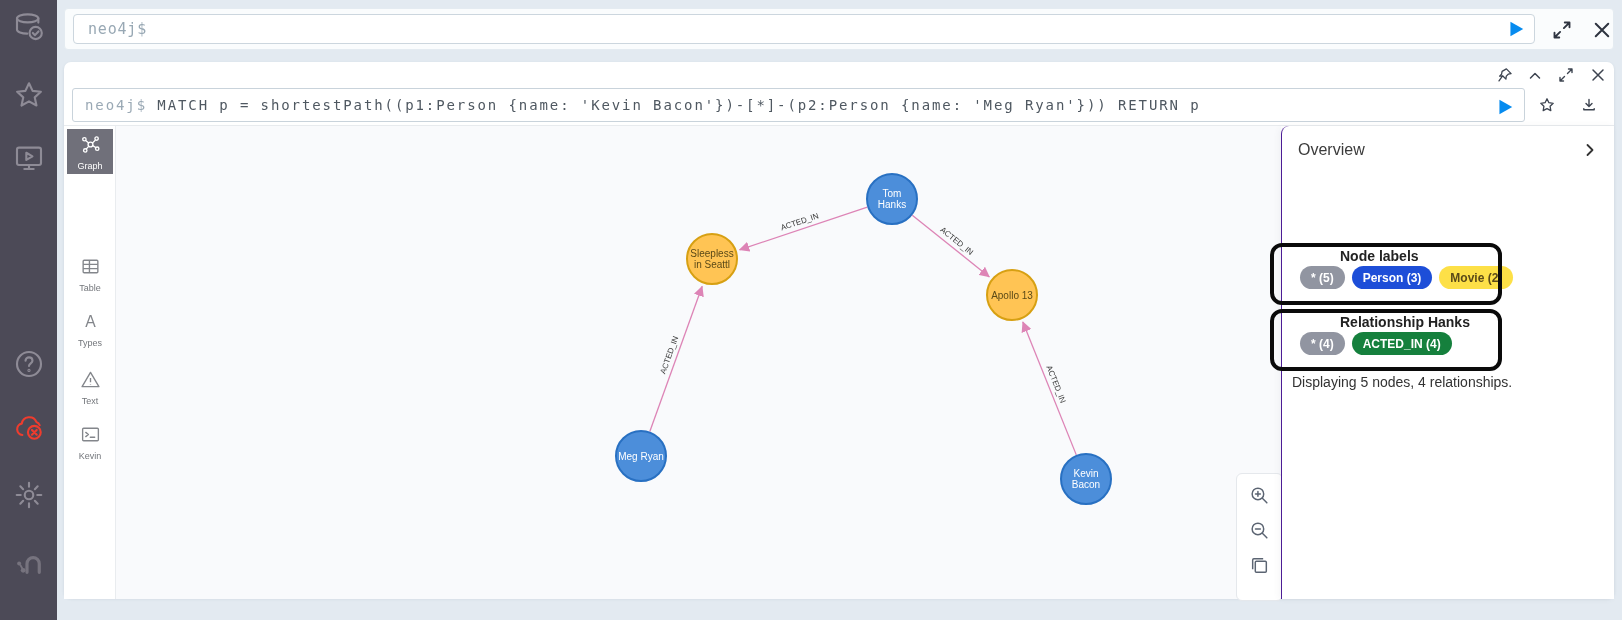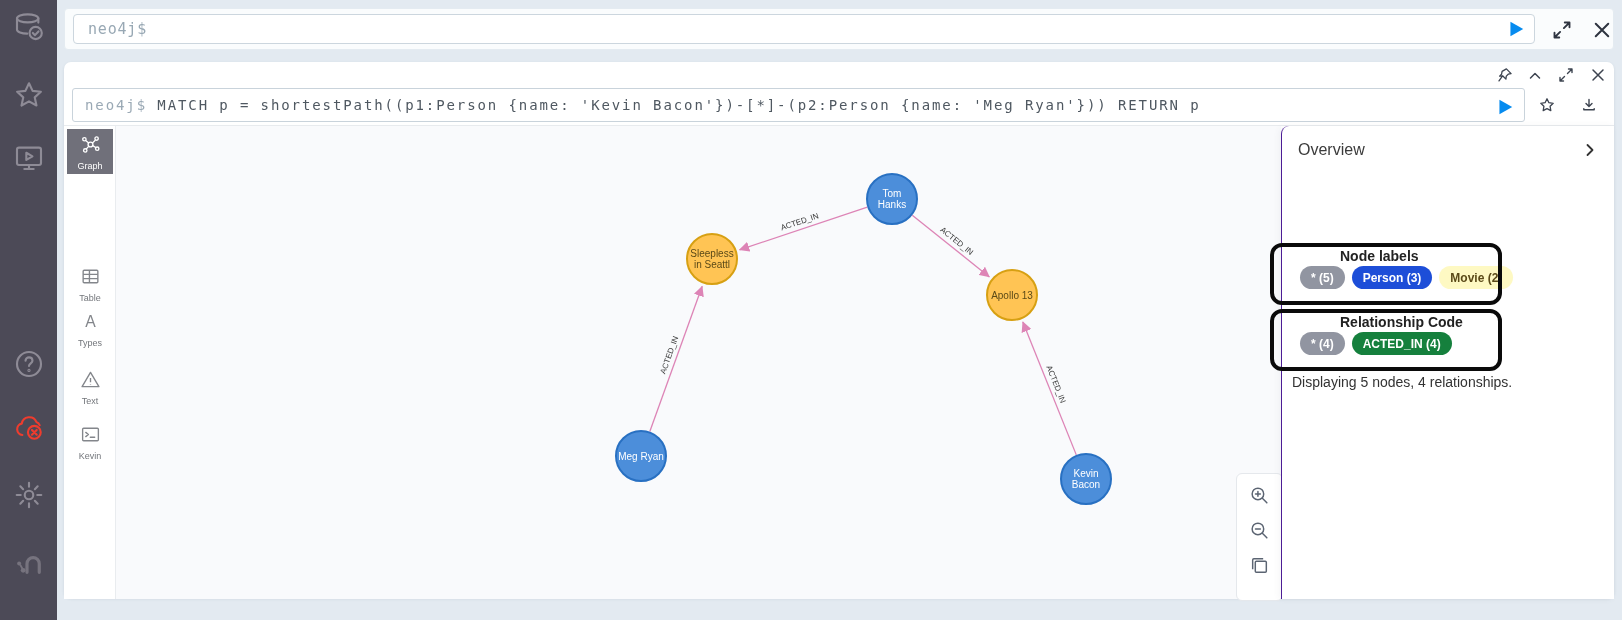--- a/index.html
+++ b/index.html
@@ -181,21 +181,21 @@
           <svg viewBox="0 0 20 20" style="stroke:#fff;fill:none;stroke-width:1.3">
               <circle cx="10" cy="10" r="2.3"></circle>
               <circle cx="4.2" cy="5" r="1.6"></circle>
               <circle cx="15.8" cy="4.4" r="1.6"></circle>
               <circle cx="16.4" cy="14" r="1.6"></circle>
               <circle cx="5" cy="15.6" r="1.6"></circle>
               <path d="M8.3 8.6L5.4 6.2M11.8 8.7l2.9-3M12.2 11.1l3 2M8.2 11.8l-2.3 2.6"></path>
             </svg>
           <span class="lbl">Graph</span>
         </div>
-        <div class="vtab" style="top:140px">
+        <div class="vtab" style="top:130px">
           <svg viewBox="0 0 20 20" style="stroke:#83868b;fill:none;stroke-width:1.3">
               <rect x="3" y="4" width="14" height="12" rx="1"></rect>
               <path d="M3 8h14M3 12h14M9 4v12"></path>
             </svg>
           <span class="lbl">Table</span>
         </div>
         <div class="vtab" style="top:185px">
           <svg viewBox="0 0 20 20">
               <text x="10" y="15" text-anchor="middle" font-size="15" fill="#83868b" font-family="Liberation Sans, sans-serif">A</text>
             </svg>
@@ -275,24 +275,24 @@
         <div id="overview-chevron">
           <svg viewBox="0 0 16 16" style="stroke:#333;fill:none;stroke-width:1.8;stroke-linecap:round;stroke-linejoin:round">
               <path d="M5.5 3l5 5-5 5"></path>
             </svg>
         </div>
 
         <div class="ov-heading" style="top:122px">Node labels</div>
         <div class="pill-row" style="top:140px">
             <span class="pill" style="background: rgb(145, 149, 161); color: rgb(255, 255, 255);">* (5)</span>
             <span class="pill" style="background: #1d4ed8; color: rgb(255, 255, 255);">Person (3)</span>
-            <span class="pill" style="background: #fef9c3; color: rgb(91, 74, 24);">Movie (2)</span>
-          </div>
-
-        <div class="ov-heading" style="top:188px">Relationship Code</div>
+            <span class="pill" style="background: #fde047; color: rgb(91, 74, 24);">Movie (2)</span>
+          </div>
+
+        <div class="ov-heading" style="top:188px">Relationship Hanks</div>
         <div class="pill-row" style="top:206px">
             <span class="pill" style="background: rgb(145, 149, 161); color: rgb(255, 255, 255);">* (4)</span>
             <span class="pill" style="background: #15803d; color: rgb(255, 255, 255);">ACTED_IN (4)</span>
           </div>
 
         <div id="ov-status">Displaying 5 nodes, 4 relationships.</div>
       </div>
 
       <div class="annotation-box" style="left:1206px;top:117px;width:224px;height:54px;"></div>
       <div class="annotation-box" style="left:1206px;top:183px;width:224px;height:54px;"></div>

